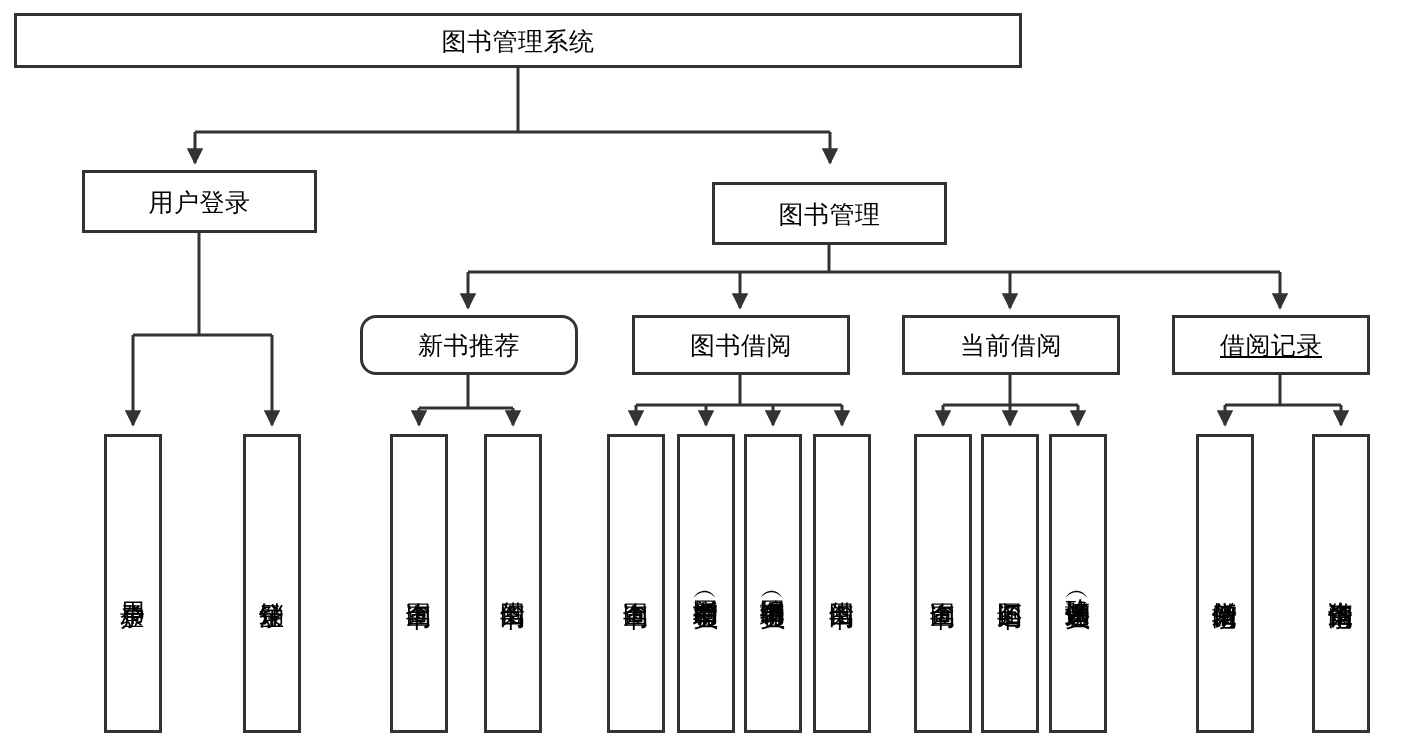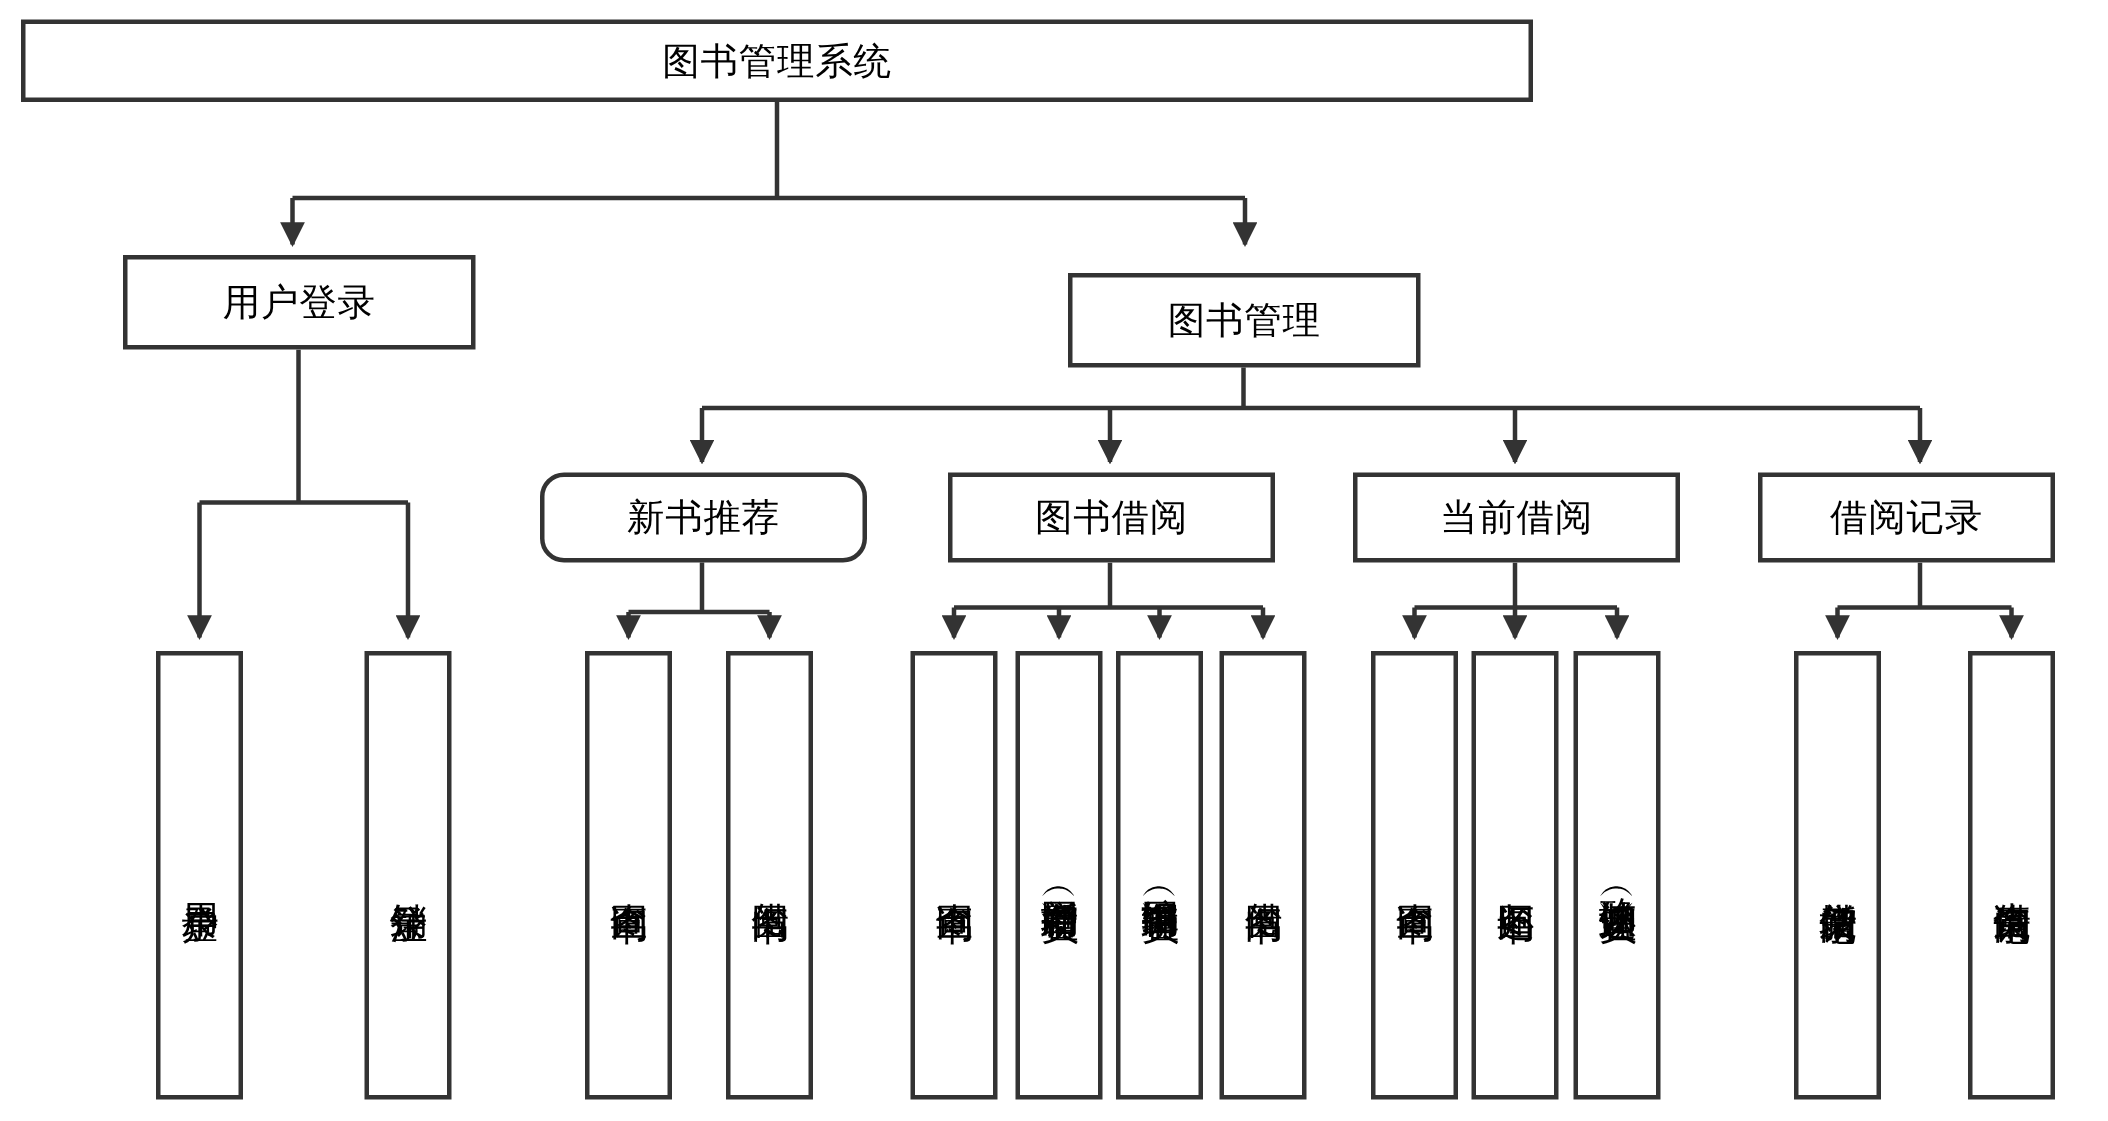--- a/index.html
+++ b/index.html
@@ -121,21 +121,21 @@
   </svg>
 
   <div class="node horiz" style="left:14px; top:13px; width:1008px; height:55px;">图书管理系统</div>
 
   <div class="node horiz" style="left:82px; top:170px; width:235px; height:63px;">用户登录</div>
   <div class="node horiz" style="left:712px; top:170px; width:235px; height:63px;margin-top:12px;">图书管理</div>
 
   <div class="node horiz" style="left:360px; top:315px; width:218px; height:60px;border-radius:16px;">新书推荐</div>
   <div class="node horiz" style="left:632px; top:315px; width:218px; height:60px;">图书借阅</div>
   <div class="node horiz" style="left:902px; top:315px; width:218px; height:60px;">当前借阅</div>
-  <div class="node horiz" style="left:1172px; top:315px; width:198px; height:60px;">借阅记录</div>
+  <div class="node horiz" style="left:1172px; top:315px; width:198px; height:60px;text-decoration:underline;">借阅记录</div>
 
   <div class="node vert" style="left:104px; top:434px; width:58px; height:299px;">
     <span class="vtext">用户登录</span>
   </div>
   <div class="node vert" style="left:243px; top:434px; width:58px; height:299px;">
     <span class="vtext">注销登录</span>
   </div>
 
   <div class="node vert" style="left:390px; top:434px; width:58px; height:299px;">
     <span class="vtext">查询图书</span>

